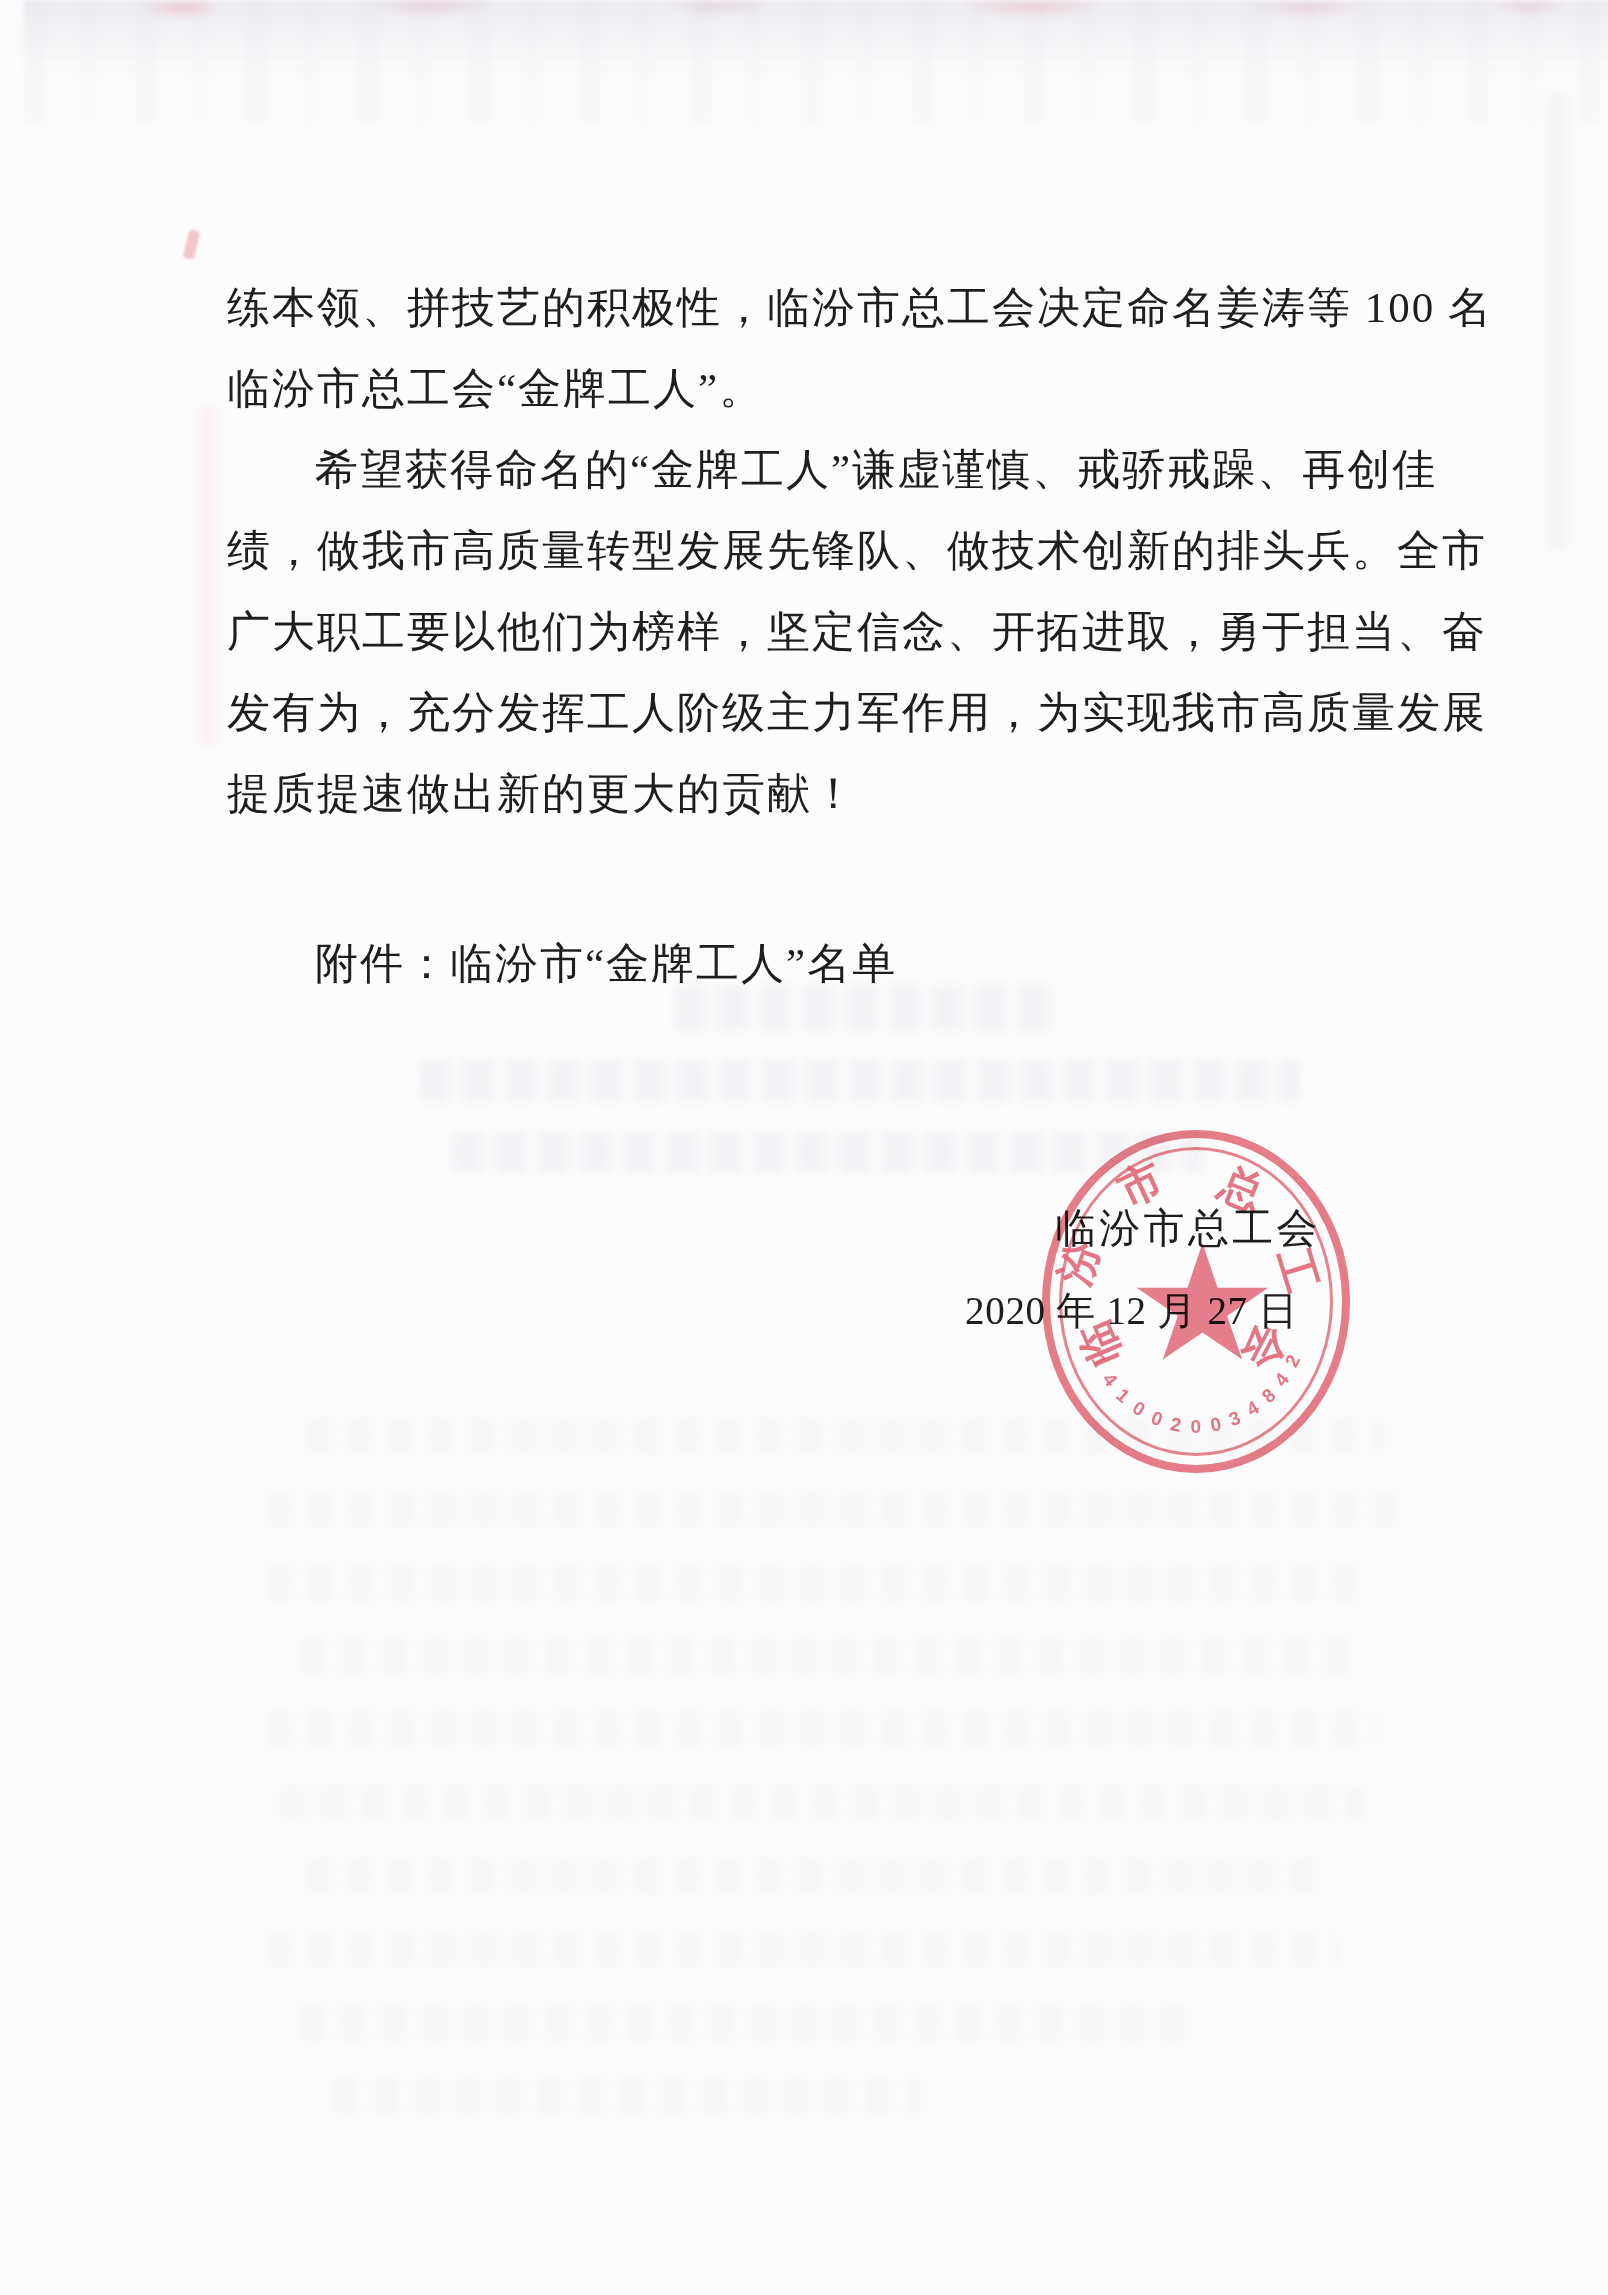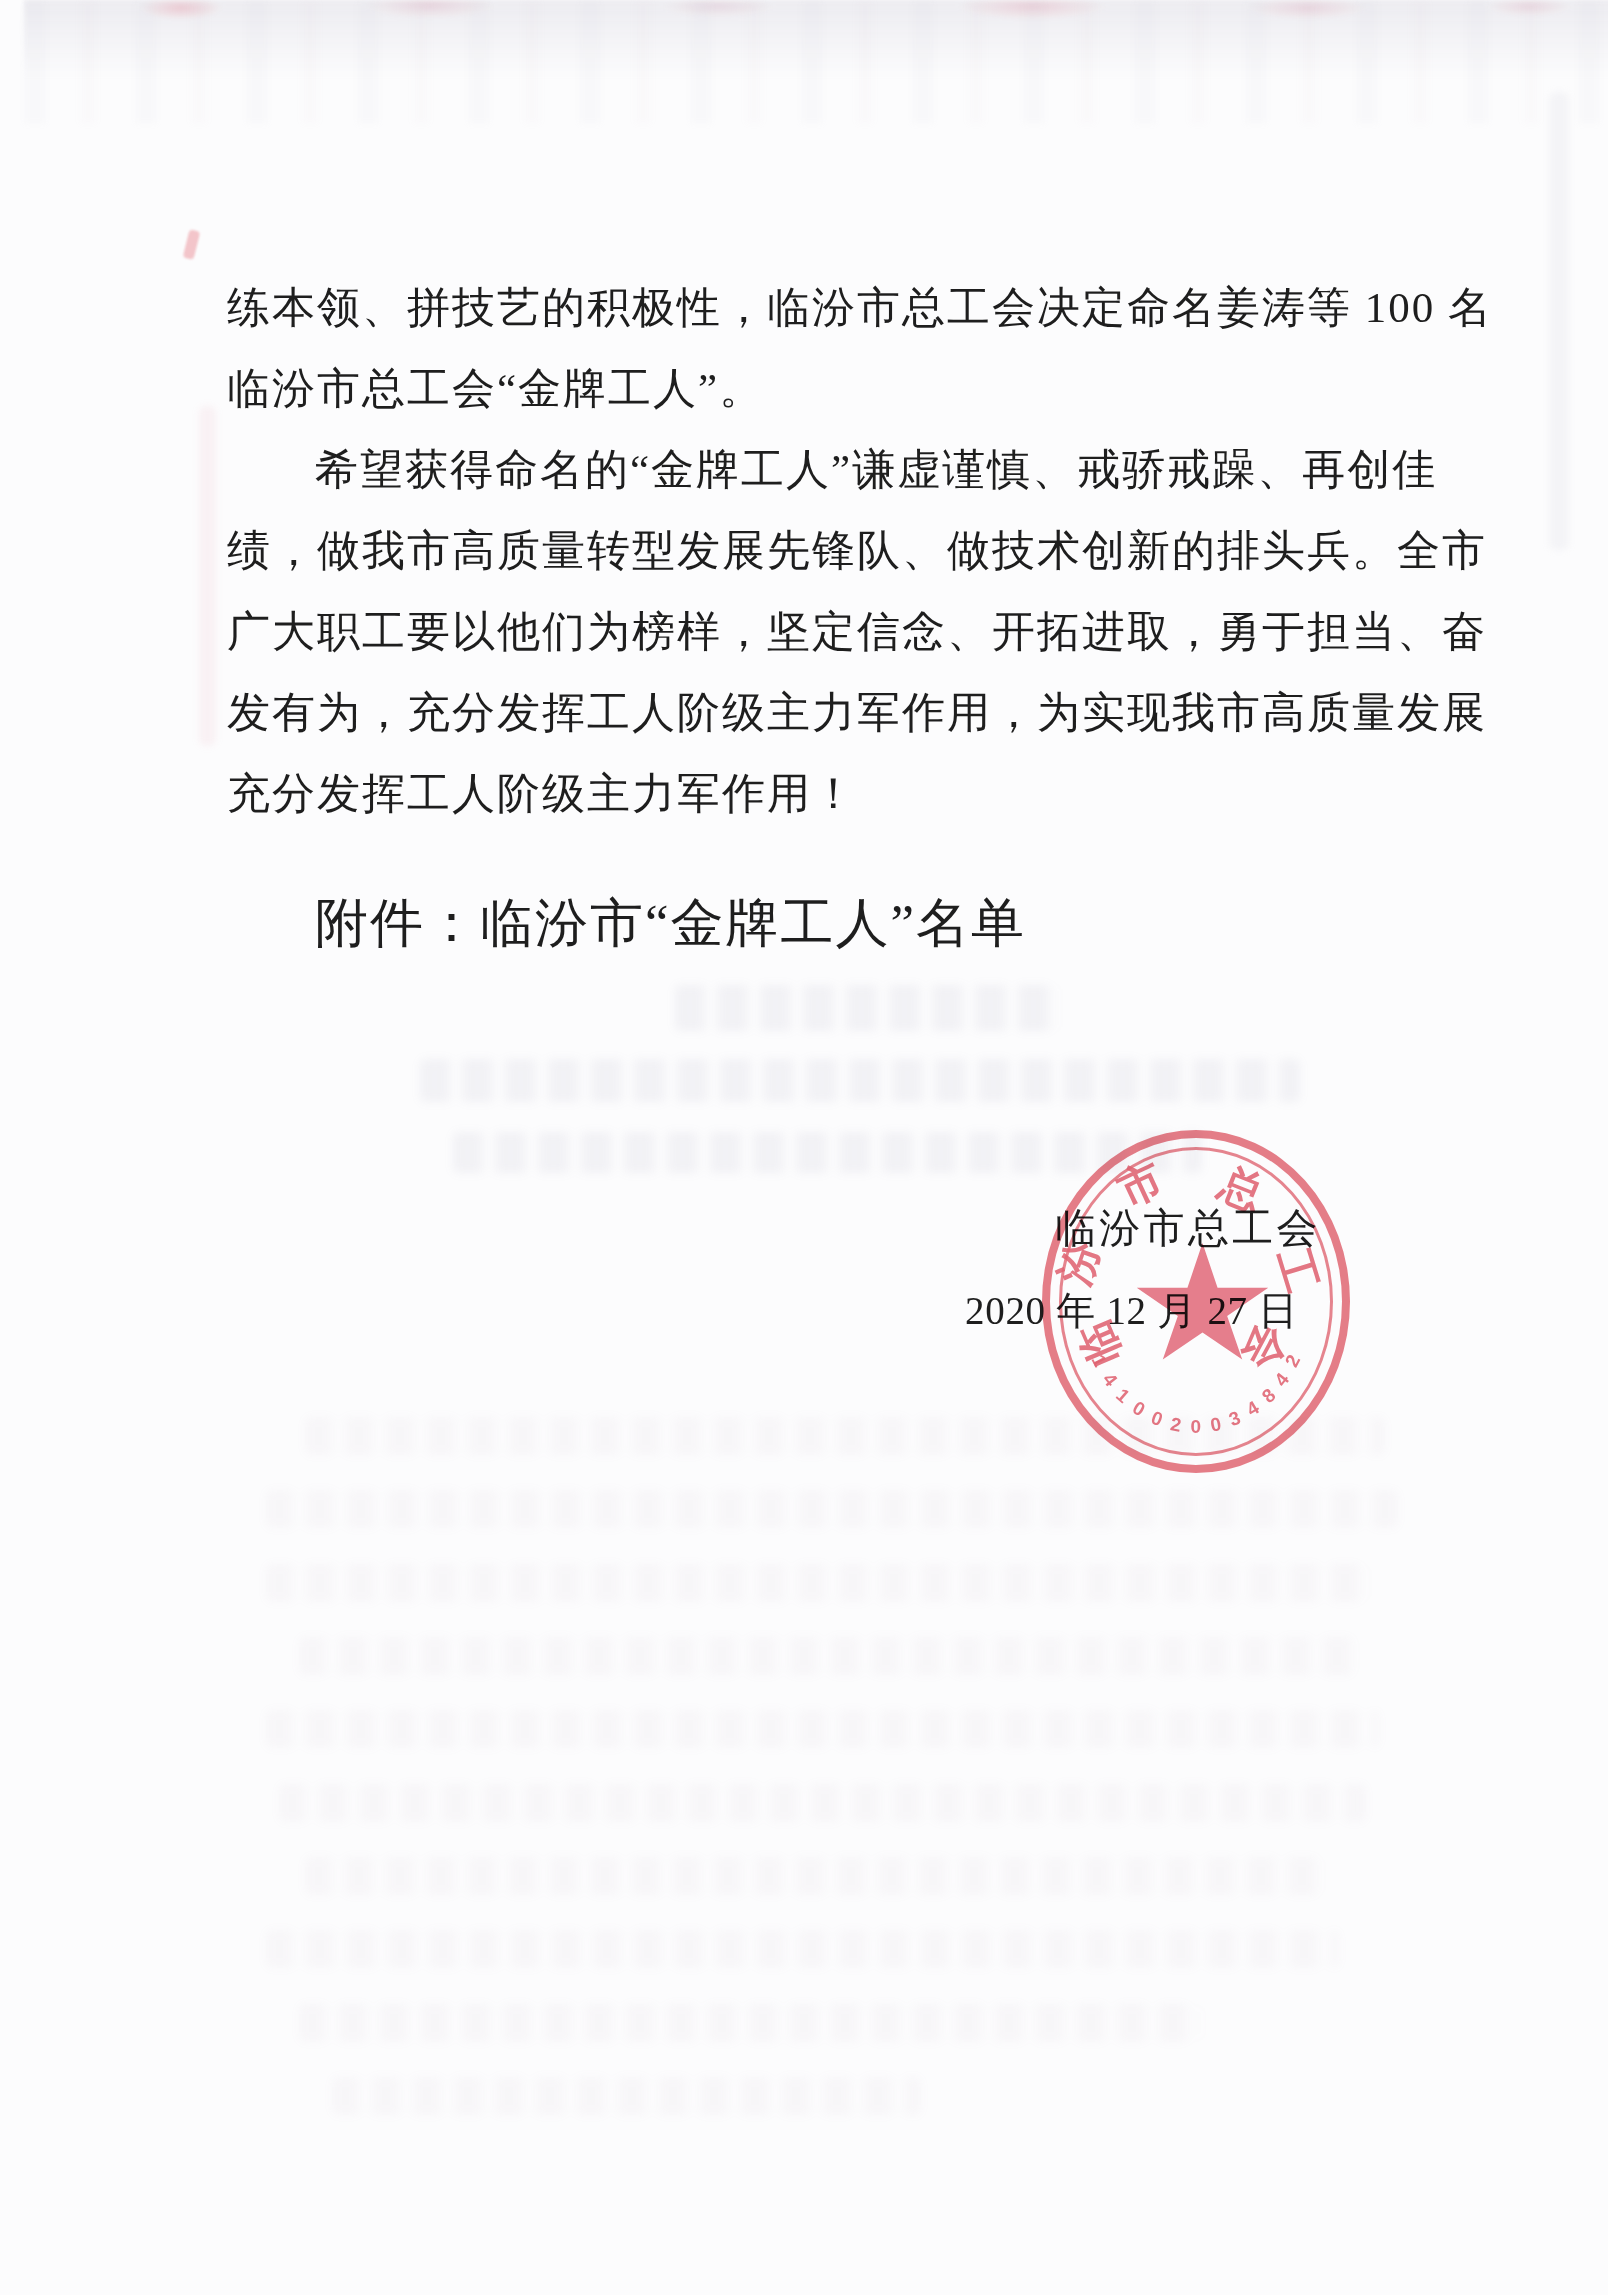--- a/index.html
+++ b/index.html
@@ -43,22 +43,22 @@
     background:rgba(222,70,84,0.30);filter:blur(1.3px);transform:rotate(14deg);border-radius:3.9px;
   }
   
   .body-lines{
     position:absolute;left:203px;top:267px;width:1217px;z-index:2;
     color:var(--ink,#1e1e1e);font-size:43px;letter-spacing:2px;
   }
   .body-lines .line{height:81px;line-height:81px;white-space:nowrap;}
   .body-lines .line.indent{padding-left:88px;}
   .attachment{
-    position:absolute;left:291px;top:902px;z-index:2;white-space:nowrap;
-    color:var(--ink,#1e1e1e);font-size:53px;letter-spacing:2px;line-height:43px;
+    position:absolute;left:291px;top:942px;z-index:2;white-space:nowrap;
+    color:var(--ink,#1e1e1e);font-size:43px;letter-spacing:2px;line-height:43px;
   }
   .sig-org{
     position:absolute;left:1031px;top:1208px;z-index:2;white-space:nowrap;
     color:var(--ink,#1e1e1e);font-size:41px;letter-spacing:3.3px;line-height:41px;
   }
   .sig-date{
     position:absolute;left:941px;top:1291px;z-index:2;white-space:nowrap;
     color:var(--ink,#1e1e1e);font-size:39px;letter-spacing:0.7px;line-height:39px;
   }
   
@@ -116,21 +116,21 @@
       <div class="ghost light" style="left: 308px; top: 2077px; width: 589px; height: 38px;"></div>
     </div>
 
   <div class="body-lines" id="body-lines">
       <div class="line">练本领、拼技艺的积极性，临汾市总工会决定命名姜涛等 100 名</div>
       <div class="line">临汾市总工会“金牌工人”。</div>
       <div class="line indent">希望获得命名的“金牌工人”谦虚谨慎、戒骄戒躁、再创佳</div>
       <div class="line">绩，做我市高质量转型发展先锋队、做技术创新的排头兵。全市</div>
       <div class="line">广大职工要以他们为榜样，坚定信念、开拓进取，勇于担当、奋</div>
       <div class="line">发有为，充分发挥工人阶级主力军作用，为实现我市高质量发展</div>
-      <div class="line">充分发挥工人阶级主力军作用！</div>
+      <div class="line">提质提速做出新的更大的贡献！</div>
     </div>
 
   <div class="attachment">附件：临汾市“金牌工人”名单</div>
 
   <div class="sig-org">临汾市总工会</div>
 
   <div class="sig-date">2020 年 12 月 27 日</div>
 
   <div class="seal">
     <div class="seal-outer"></div>

